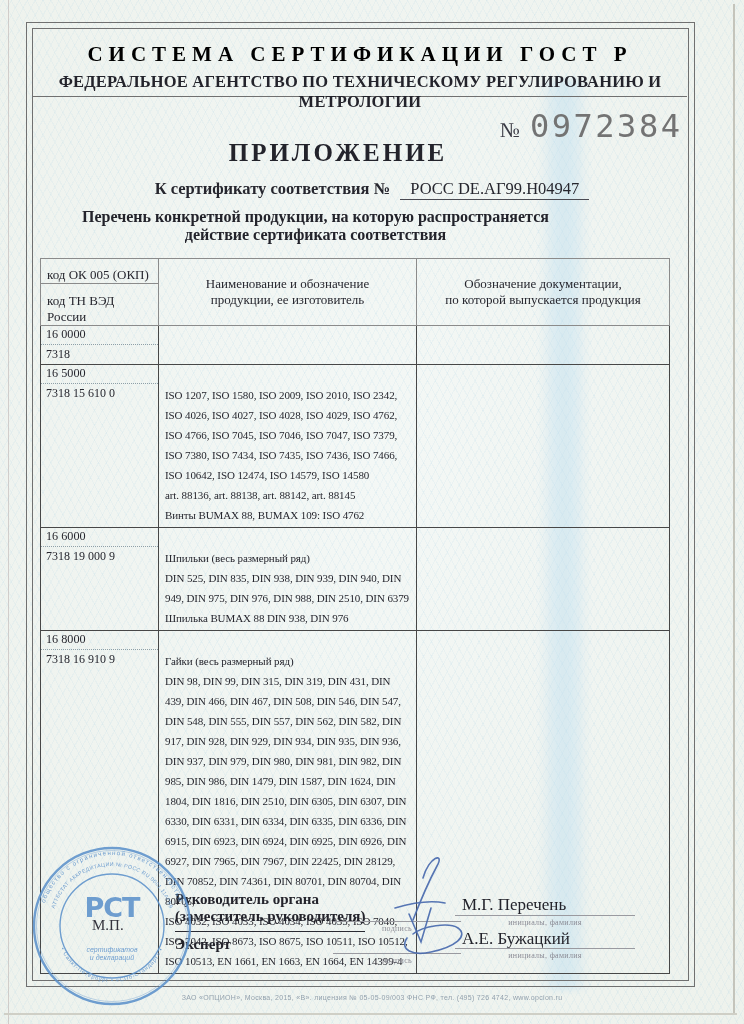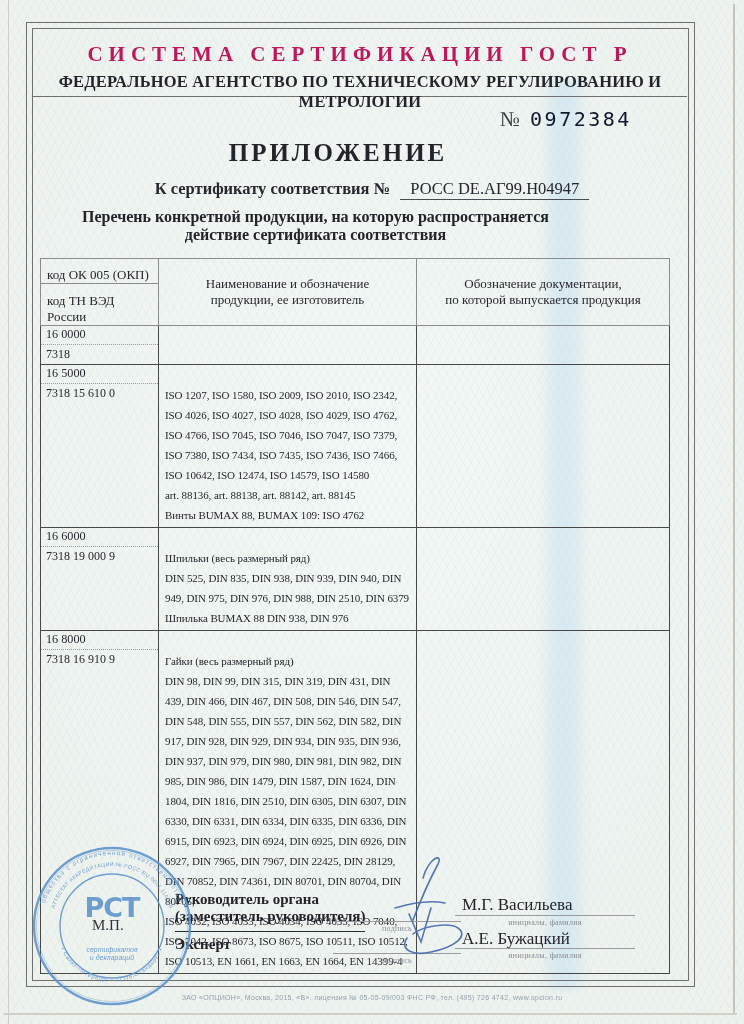--- a/index.html
+++ b/index.html
@@ -30,32 +30,32 @@
   .edge-bottom{position:absolute;left:4px;top:1013px;width:733px;height:2px;background:#cfcfc6;}
 
   .frame-outer{position:absolute;left:26px;top:22px;width:667px;height:963px;border:1px solid #707070;}
   .frame-inner{position:absolute;left:32px;top:28px;width:655px;height:951px;border:1px solid #707070;}
 
   .doc-header{
     position:absolute;left:33px;top:29px;width:654px;height:67px;
     border-bottom:1px solid #707070;text-align:center;
   }
   .doc-header .l1{
-    margin-top:13px;font-size:21px;font-weight:bold;letter-spacing:6px;color:#be185d;
+    margin-top:13px;font-size:21px;font-weight:bold;letter-spacing:6px;color:#000000;
   }
   .doc-header .l2{
     margin-top:5px;font-size:17px;font-weight:bold;letter-spacing:0.2px;color:#23232b;
     transform:scaleX(0.97);transform-origin:center;
   }
 
   .serial{position:absolute;left:500px;top:107px;display:flex;align-items:baseline;gap:10px;}
   .serial .no-sign{font-size:21px;color:#3a3a44;}
   .serial .no-value{
     font-family:"DejaVu Sans Mono", monospace;
-    font-size:20px;letter-spacing:2.5px;color:#0f172a;
+    font-size:32px;letter-spacing:2.5px;color:#737373;
   }
 
   .doc-title{position:absolute;left:0;top:139px;width:676px;text-align:center;
     font-size:25px;font-weight:bold;letter-spacing:3px;color:#23232b;}
   .doc-subtitle{position:absolute;left:0;top:179px;width:744px;text-align:center;font-size:16.5px;}
   .doc-subtitle .lbl{font-weight:bold;}
   .doc-subtitle .cert-no{border-bottom:1px solid #4a4a52;padding:0 10px 1px 10px;margin-left:6px;}
   .doc-desc{position:absolute;left:0;top:208px;width:631px;text-align:center;
     font-size:16px;font-weight:bold;line-height:17.5px;color:#23232b;white-space:pre-line;}
 
@@ -229,21 +229,21 @@
   <div class="sig-line sl1"></div>
   <div class="sig-line sl2"></div>
   <div class="sig-line nl1"></div>
   <div class="sig-line nl2"></div>
 
   <div class="sig-caption sc1">подпись</div>
   <div class="sig-caption sc2">подпись</div>
   <div class="sig-caption nc1">инициалы, фамилия</div>
   <div class="sig-caption nc2">инициалы, фамилия</div>
 
-  <div class="sig-name nm1">М.Г. Васильева</div>
+  <div class="sig-name nm1">М.Г. Перечень</div>
   <div class="sig-name nm2">А.Е. Бужацкий</div>
 
   <div class="mp-label">М.П.</div>
 
   <svg class="stamp-svg" width="168" height="168" viewBox="0 0 168 168">
     <defs>
       <path id="arcOuter" d="M 13,84 A 71,71 0 0 1 155,84" fill="none"></path>
       <path id="arcMidTop" d="M 24,84 A 60,60 0 0 1 144,84" fill="none"></path>
       <path id="arcBottom" d="M 28,84 A 56,56 0 0 0 140,84" fill="none"></path>
     </defs>

